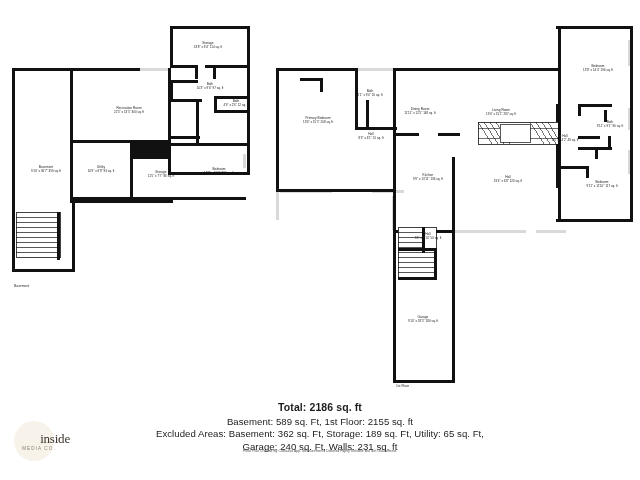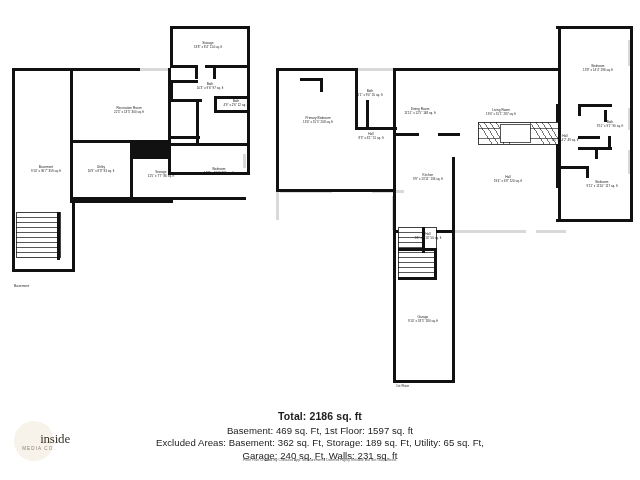--- a/index.html
+++ b/index.html
@@ -58,21 +58,21 @@
     position: absolute;
     font-size: 3.4px;
     color: #2a2a2a;
     white-space: nowrap;
   }
 
   
   #footer {
     position: absolute;
     left: 0;
-    top: 396px;
+    top: 387px;
     width: 640px;
     height: 84px;
   }
   #summary {
     position: absolute;
     left: 60px;
     top: 14px;
     width: 520px;
     text-align: center;
     color: #1c1c1c;
@@ -417,21 +417,21 @@
     <span class="rl-dims">9'10" x 18'5" 180 sq. ft</span>
   </div>
 
   <div class="floor-caption" style="left:14px; top:284px;">Basement</div>
   <div class="floor-caption" style="left:396px; top:384px;">1st Floor</div>
 </div>
 
 <div id="footer">
   <div id="summary">
     <div class="total">Total: 2186 sq. ft</div>
-    <div class="line">Basement: 469 sq. Ft, 1st Floor: 1597 sq. ft</div>
+    <div class="line">Basement: 589 sq. Ft, 1st Floor: 2155 sq. ft</div>
     <div class="line">Excluded Areas: Basement: 362 sq. Ft, Storage: 189 sq. Ft, Utility: 65 sq. Ft,</div>
     <div class="line">Garage: 240 sq. Ft, Walls: 231 sq. ft</div>
   </div>
   <div id="disclaimer">Floor Plan Created By Cubicasa App. Measurements Deemed Highly Reliable But Not Guaranteed.</div>
 </div>
 
 <div id="logo">
   <div class="disc"></div>
   <div class="brand">inside</div>
   <div class="sub">MEDIA CO.</div>

